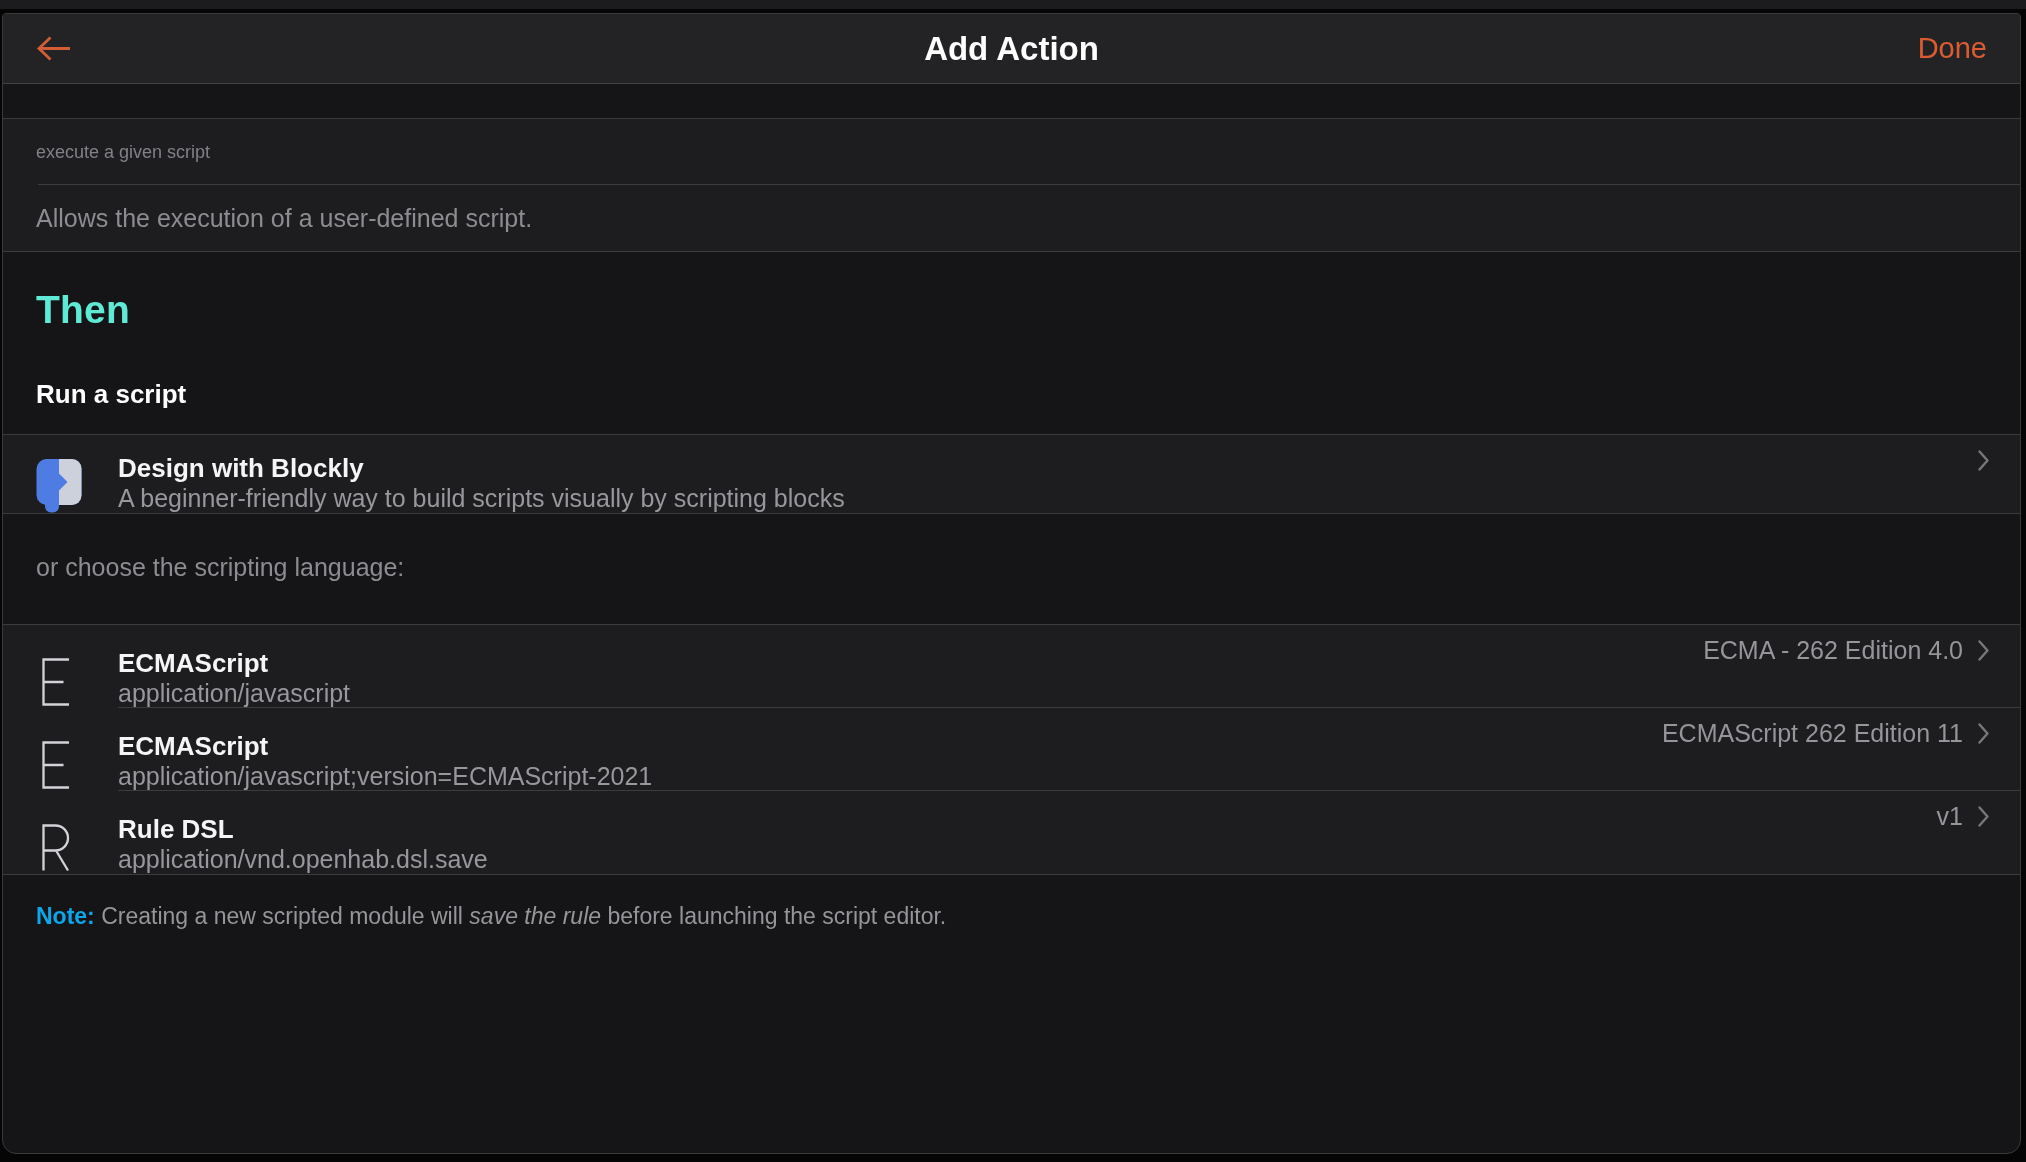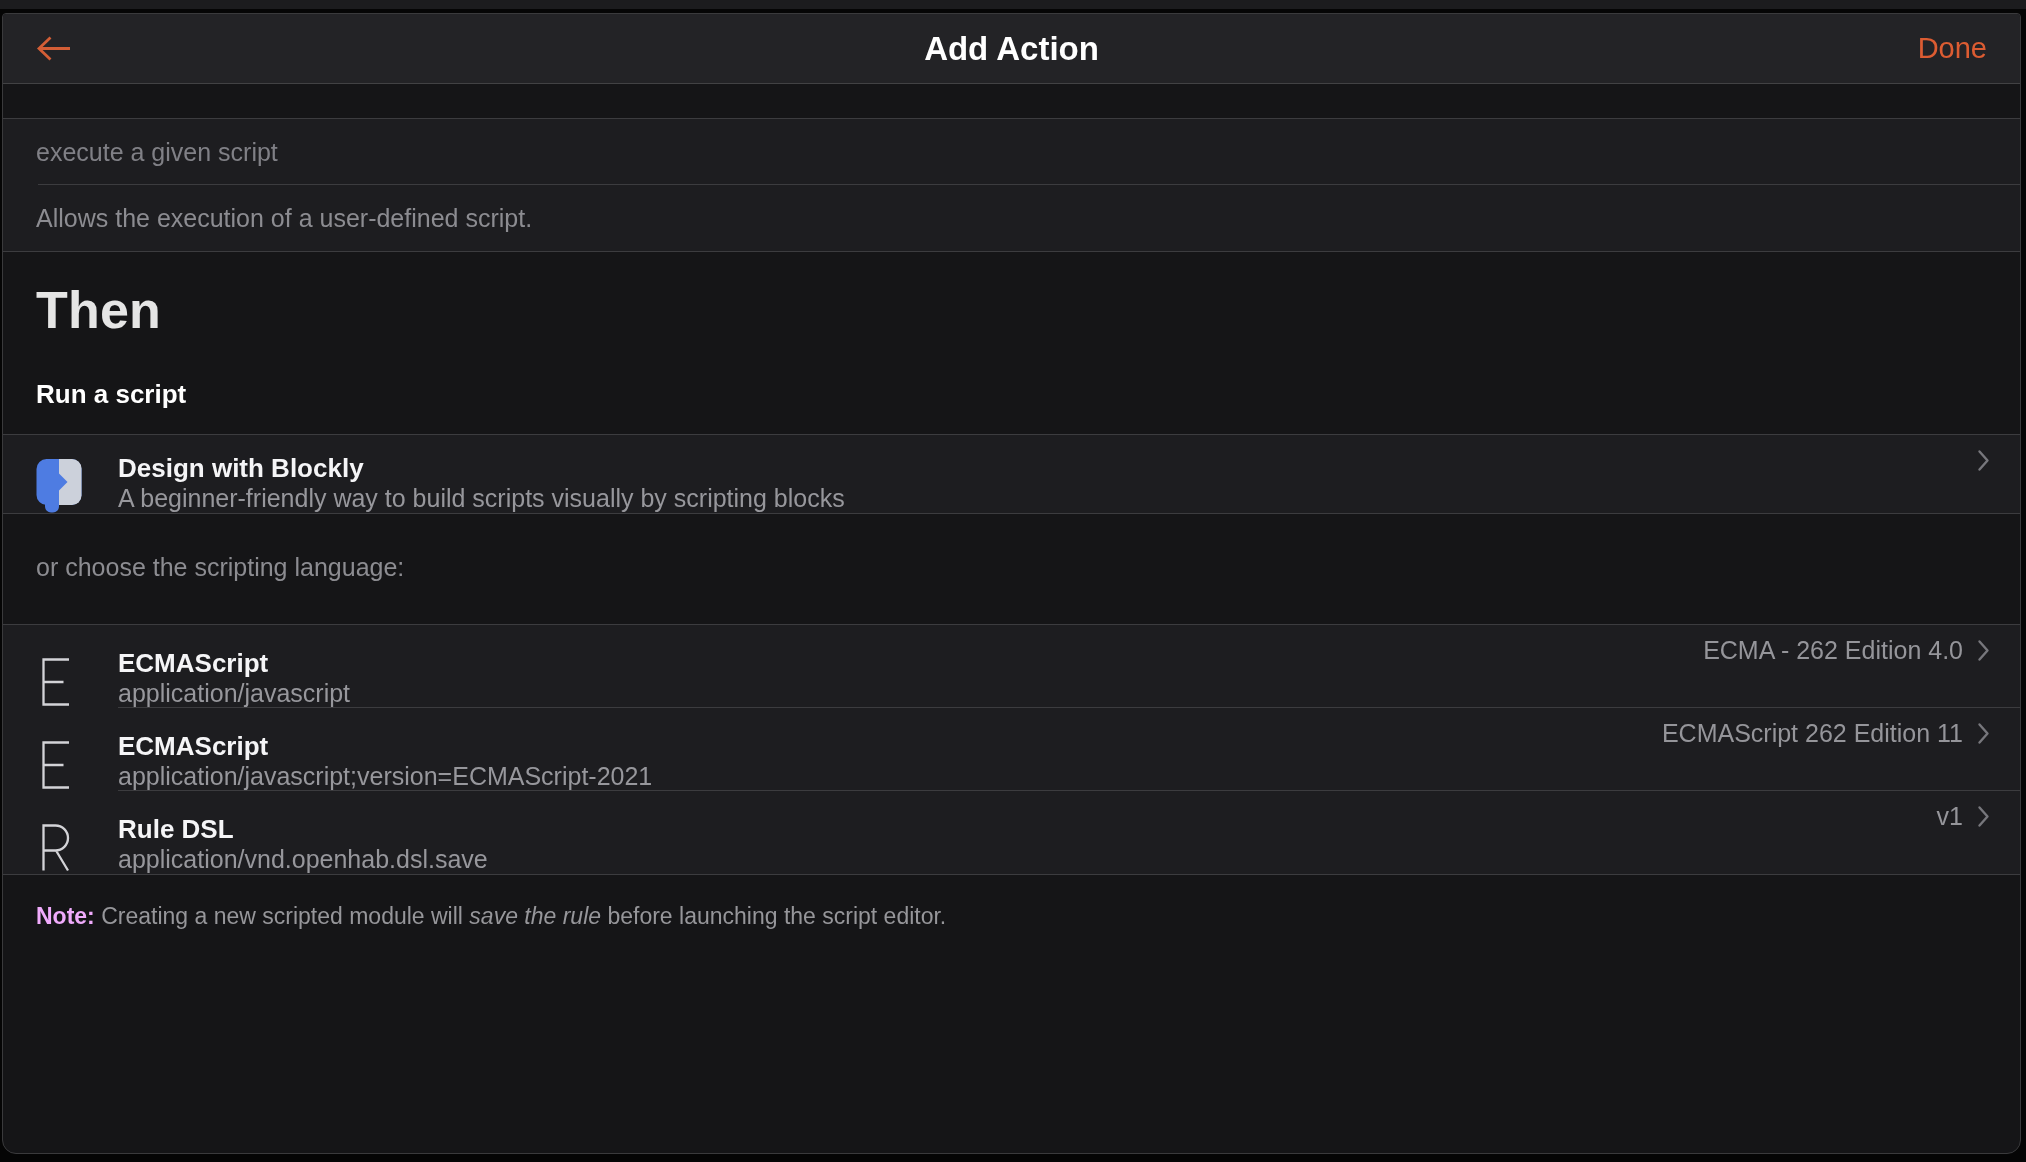--- a/index.html
+++ b/index.html
@@ -55,26 +55,26 @@
   }
   .card-top{ margin-top:34px; }
   .row{ position:relative; display:flex; align-items:center; padding:0 30px 0 33px; }
   .row.h66{ height:66px; }
   .row.divided::after{
     content:""; position:absolute; left:35px; right:0; bottom:0; height:1px;
     background:var(--hairline);
   }
   .name-input{
     width:100%; background:transparent; border:none; outline:none;
-    font-family:inherit; font-size:25px; color:#808086;
+    font-family:inherit; font-size:18px; color:#808086;
   }
   .desc-text{ font-size:25px; color:#8c8c91; }
   
   .then-heading{
-    margin:35px 33px 4px; font-size:52px; line-height:46px; font-weight:700; color:#e5e5e5;
+    margin:35px 33px 4px; font-size:39px; line-height:46px; font-weight:700; color:#5eead4;
     letter-spacing:0.2px;
   }
   .run-heading{
     margin:45px 33px 0; font-size:26px; line-height:32px; font-weight:700; color:#ffffff;
   }
   .blockly-card{ margin-top:24px; }
   .or-label{
     margin:39px 33px 0; font-size:25px; line-height:28px; color:#8c8c91;
   }
   .languages-card{ margin-top:43px; }
@@ -97,21 +97,21 @@
   .row-subtitle{ font-size:25px; line-height:29px; color:#97979c; }
   .row-after{
     flex:none; display:flex; align-items:center; align-self:flex-start;
     height:31px; margin-top:10px;
   }
   .after-text{ font-size:25px; color:#95959a; margin-right:14px; }
   
   .note{
     margin:28px 33px 0; font-size:23px; line-height:27px; color:#96969a;
   }
-  .note b{ color:#f0abfc; font-weight:700; }
+  .note b{ color:#0ea5e9; font-weight:700; }
   .note i{ font-style:italic; }
   svg{ display:block; }
 </style>
 </head>
 <body>
 
 <div class="page-edge"></div>
 
 <div class="modal">
 

